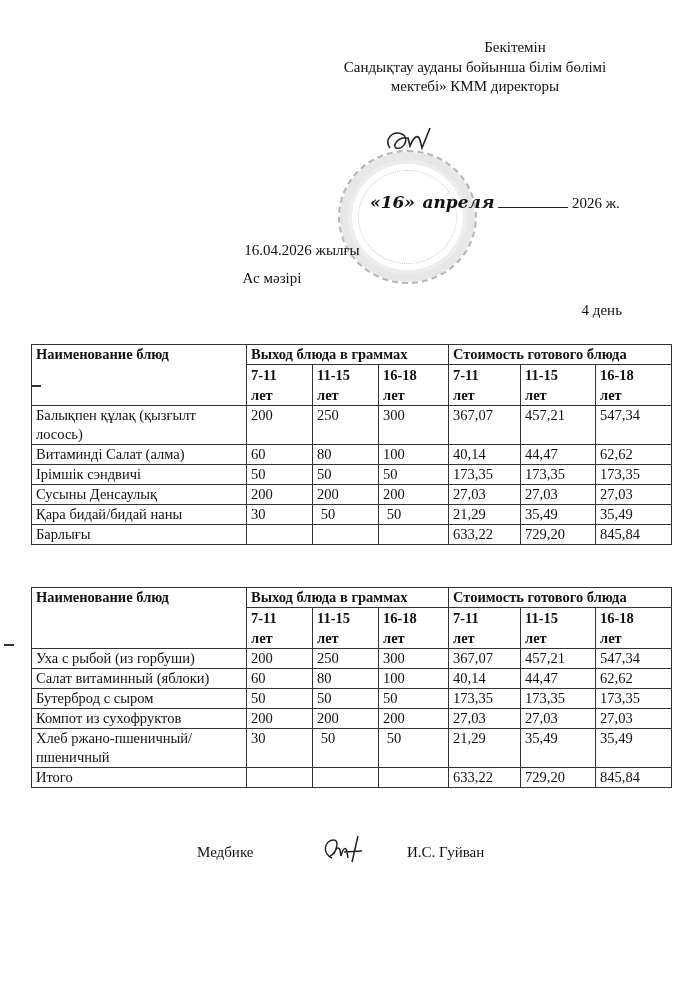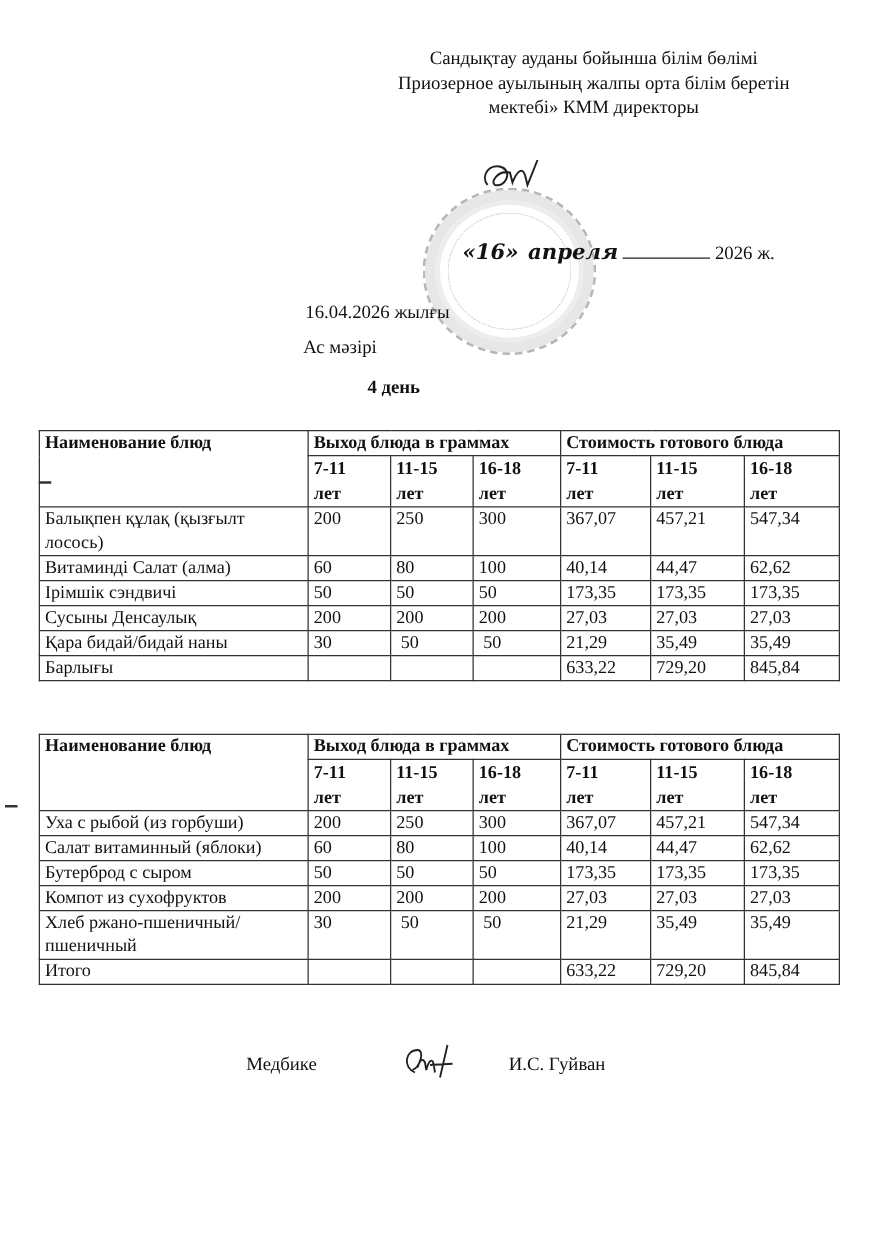--- a/index.html
+++ b/index.html
@@ -33,21 +33,21 @@
   }
   .stamp-inner {
     position: absolute; left: 18px; top: 18px; right: 18px; bottom: 18px;
     border-radius: 50%; border: 1px dotted rgba(40,40,40,0.35);
   }
   .title-block { left: 0; width: 614px; text-align: center; font-size: 15px; }
   .t1 { top: 242px; padding-left: 0; }
   .t1 span { position: relative; left: -5px; }
   .t2 { top: 270px; }
   .t2 span { position: relative; left: -35px; }
-  .day { top: 302px; font-weight: bold; }
+  .day { top: 302px; font-weight: normal; text-align: right; }
   .day span { position: relative; left: 8px; }
 
   table.menu {
     position: absolute; left: 31px; width: 640px;
     border-collapse: collapse; font-size: 14.5px;
     table-layout: fixed;
   }
   table.menu td, table.menu th {
     border: 1px solid #333; padding: 0 4px; vertical-align: top;
     line-height: 19px; text-align: left; font-weight: normal;
@@ -62,22 +62,22 @@
   .footer { top: 844px; font-size: 15px; white-space: nowrap; }
   .medbike { left: 197px; }
   .nurse-name { left: 407px; }
   .nurse-sig { left: 318px; top: 834px; width: 48px; height: 32px; }
   .director-sig { left: 380px; top: 126px; width: 60px; height: 30px; }
 </style>
 </head>
 <body>
 
 <div class="abs approve">
+  <div class="line first">Бекітемін</div>
   <div class="line">Сандықтау ауданы бойынша білім бөлімі</div>
-  <div class="line">Приозерное ауылының жалпы орта білім беретін</div>
   <div class="line">мектебі»  КММ директоры</div>
 </div>
 
 <svg class="abs director-sig" viewBox="0 0 60 30">
   <path d="M10 22 C4 14 12 4 22 8 C30 12 24 24 16 22 C12 20 18 10 28 12 L30 20 C34 10 38 8 40 14 L42 22 L50 2" fill="none" stroke="#222" stroke-width="1.6"></path>
 </svg>
 
 <div class="abs stamp">
   <div class="stamp-inner"></div>
 </div>

